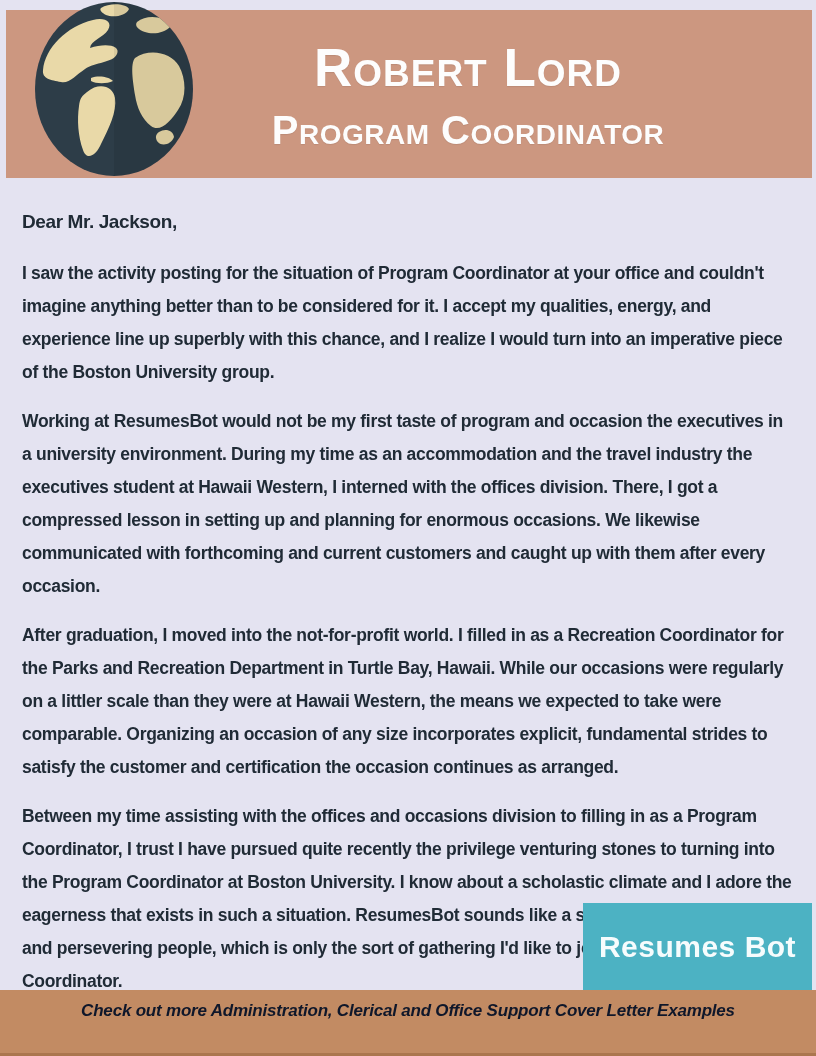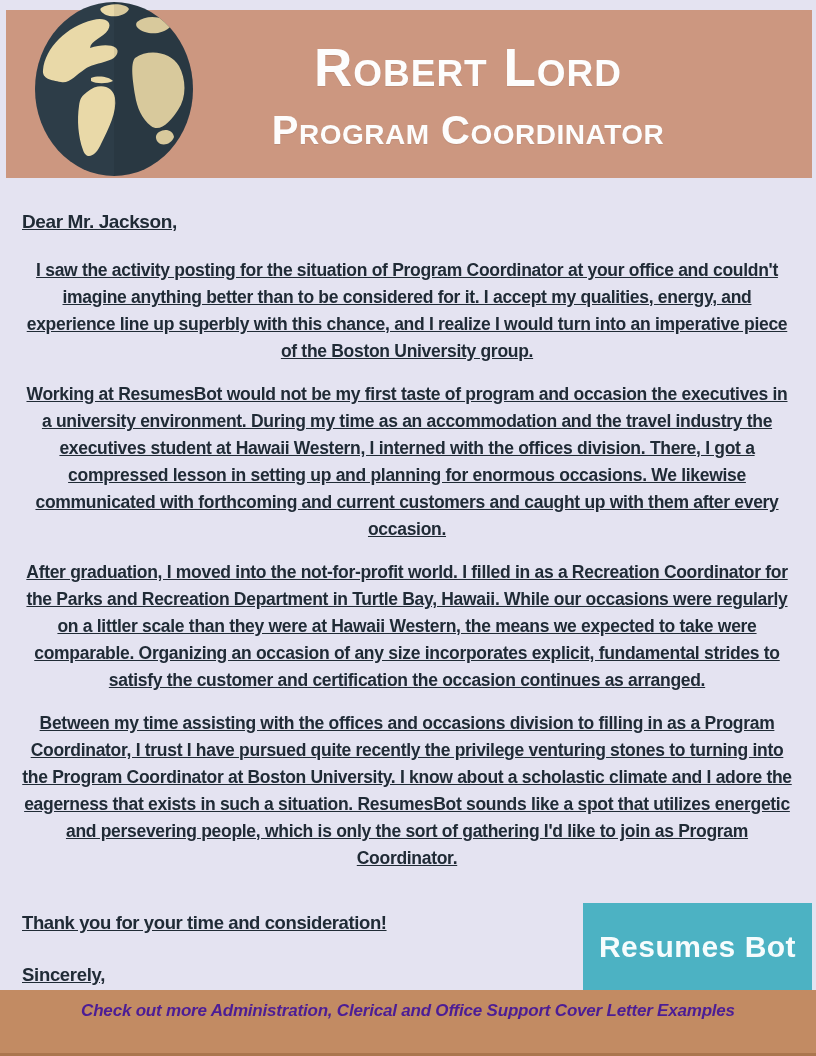--- a/index.html
+++ b/index.html
@@ -63,24 +63,23 @@
   .salutation {
     font-size: 19px;
     font-weight: bold;
     letter-spacing: -0.4px;
     margin-bottom: 24px;
   }
   .para {
     font-size: 17.5px;
     font-weight: bold;
     letter-spacing: -0.3px;
-    line-height: 27px;
+    line-height: 33px;
     margin-bottom: 16px;
     max-width: 772px;
-    text-align: center;
   }
   .closing {
     font-size: 18.5px;
     font-weight: bold;
     letter-spacing: -0.4px;
     margin-top: 40px;
   }
   .signoff {
     font-size: 18.5px;
     font-weight: bold;
@@ -170,32 +169,32 @@
 
       <path d="M81,2 L160,2 L160,176 L81,176 Z" fill="rgba(0,0,0,0.07)" clip-path="url(#globeClip)"></path>
     </svg>
 
     <div class="titles" style="color: rgb(253, 253, 253);">
       <div class="name">Robert Lord</div>
       <div class="role">Program Coordinator</div>
     </div>
   </div>
 
-  <div class="content" style="color: rgb(32, 43, 54); text-decoration: underline;">
+  <div class="content" style="color: rgb(32, 43, 54);">
     <div class="salutation">Dear Mr. Jackson,</div>
     <p class="para">I saw the activity posting for the situation of Program Coordinator at your office and couldn't imagine anything better than to be considered for it. I accept my qualities, energy, and experience line up superbly with this chance, and I realize I would turn into an imperative piece of the Boston University group.</p>
     <p class="para">Working at ResumesBot would not be my first taste of program and occasion the executives in a university environment. During my time as an accommodation and the travel industry the executives student at Hawaii Western, I interned with the offices division. There, I got a compressed lesson in setting up and planning for enormous occasions. We likewise communicated with forthcoming and current customers and caught up with them after every occasion.</p>
     <p class="para">After graduation, I moved into the not-for-profit world. I filled in as a Recreation Coordinator for the Parks and Recreation Department in Turtle Bay, Hawaii. While our occasions were regularly on a littler scale than they were at Hawaii Western, the means we expected to take were comparable. Organizing an occasion of any size incorporates explicit, fundamental strides to satisfy the customer and certification the occasion continues as arranged.</p>
     <p class="para">Between my time assisting with the offices and occasions division to filling in as a Program Coordinator, I trust I have pursued quite recently the privilege venturing stones to turning into the Program Coordinator at Boston University. I know about a scholastic climate and I adore the eagerness that exists in such a situation. ResumesBot sounds like a spot that utilizes energetic and persevering people, which is only the sort of gathering I'd like to join as Program Coordinator.</p>
     <div class="closing">Thank you for your time and consideration!</div>
     <div class="signoff">Sincerely,</div>
     <div class="signature">Robert Lord</div>
   </div>
 
   <div class="brandbox" style="background-color: rgb(76, 178, 195);">
     <span class="brandbox-label" style="color: rgb(246, 252, 253);">Resumes Bot</span>
   </div>
 
-  <div class="footer" style="background-color: rgb(194, 139, 99); color: #4c1d95; margin-top: 24px;">
+  <div class="footer" style="background-color: rgb(194, 139, 99); color: #0f172a; margin-top: 24px;">
     <div class="footer-tagline">Check out more Administration, Clerical and Office Support Cover Letter Examples</div>
   </div>
 
 </div>
 
 </body></html>

